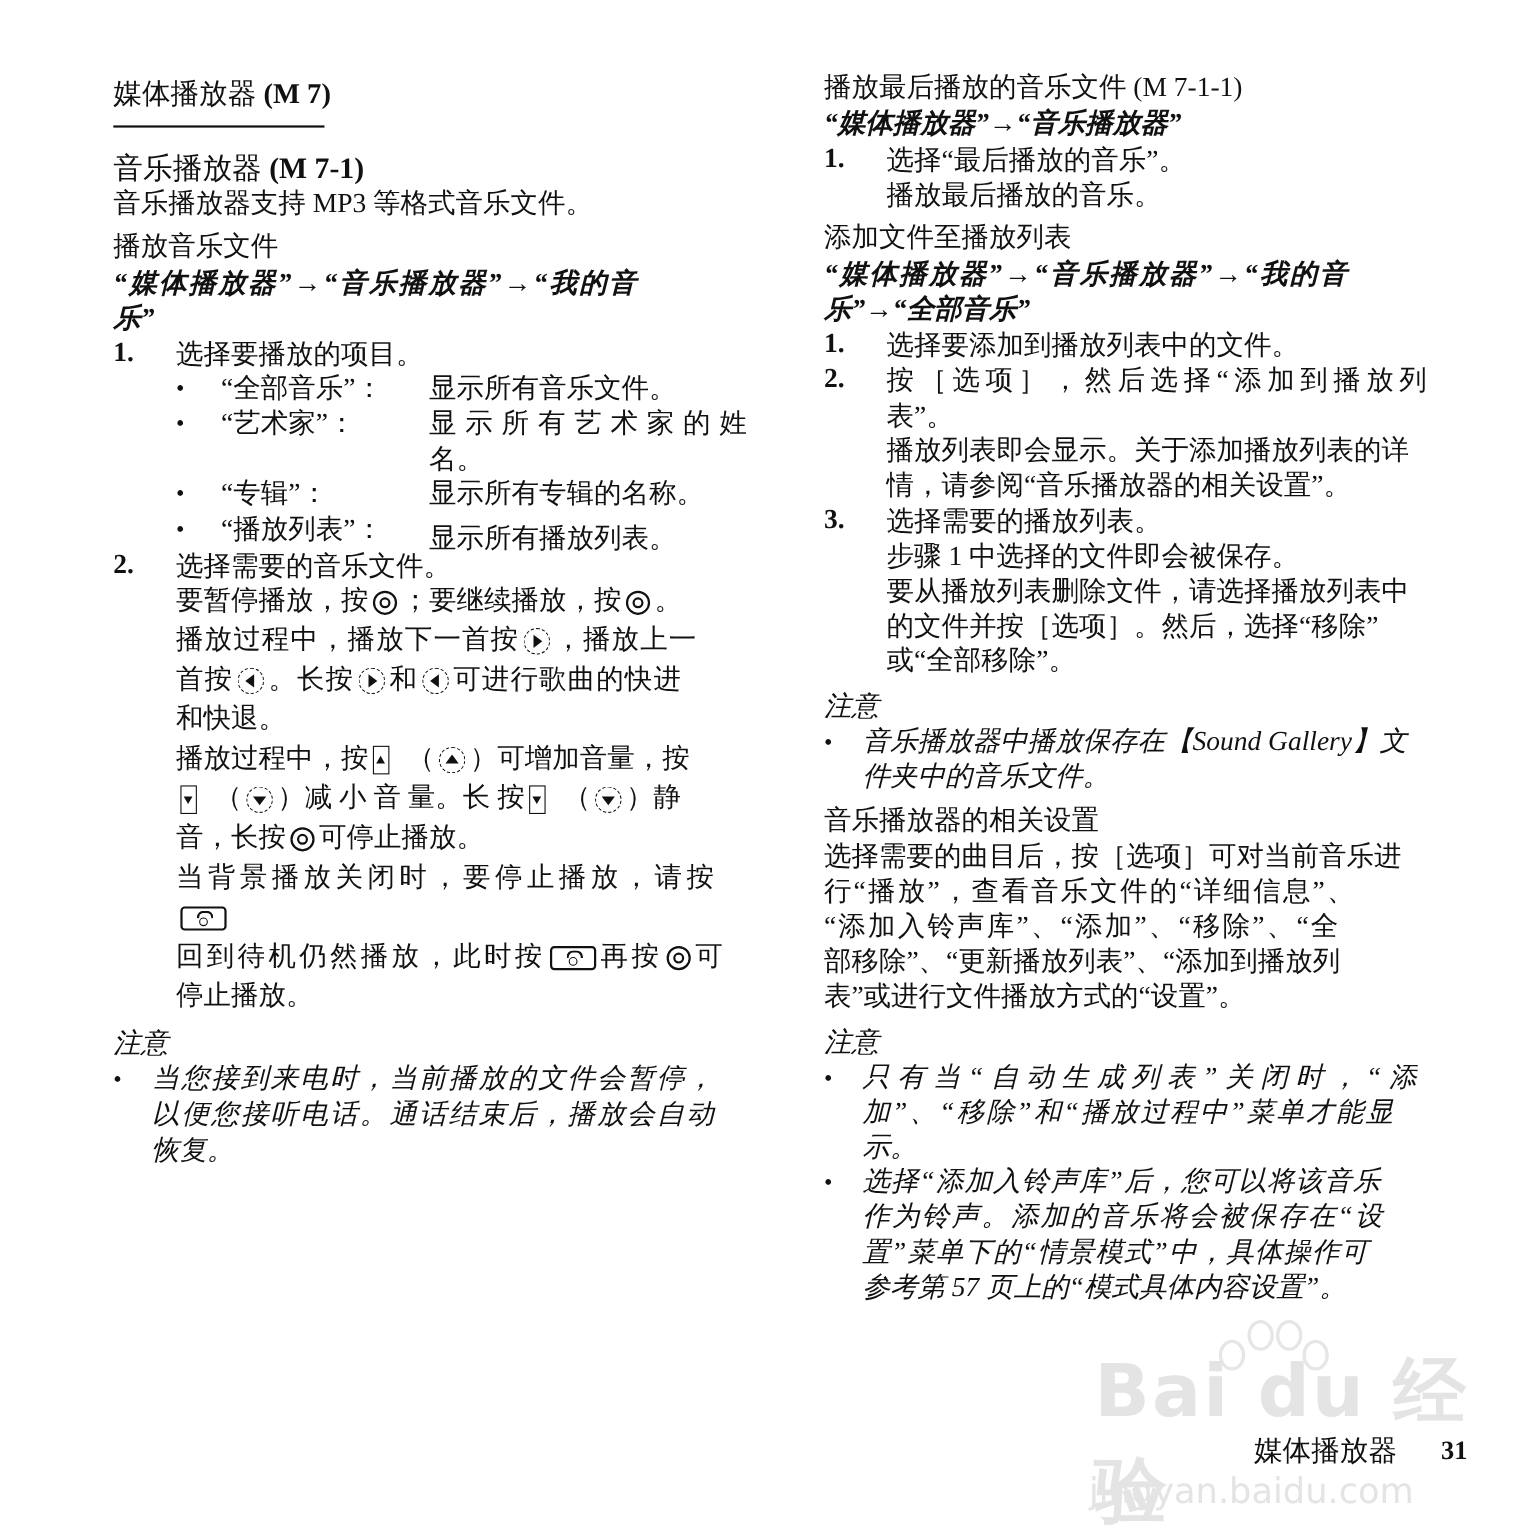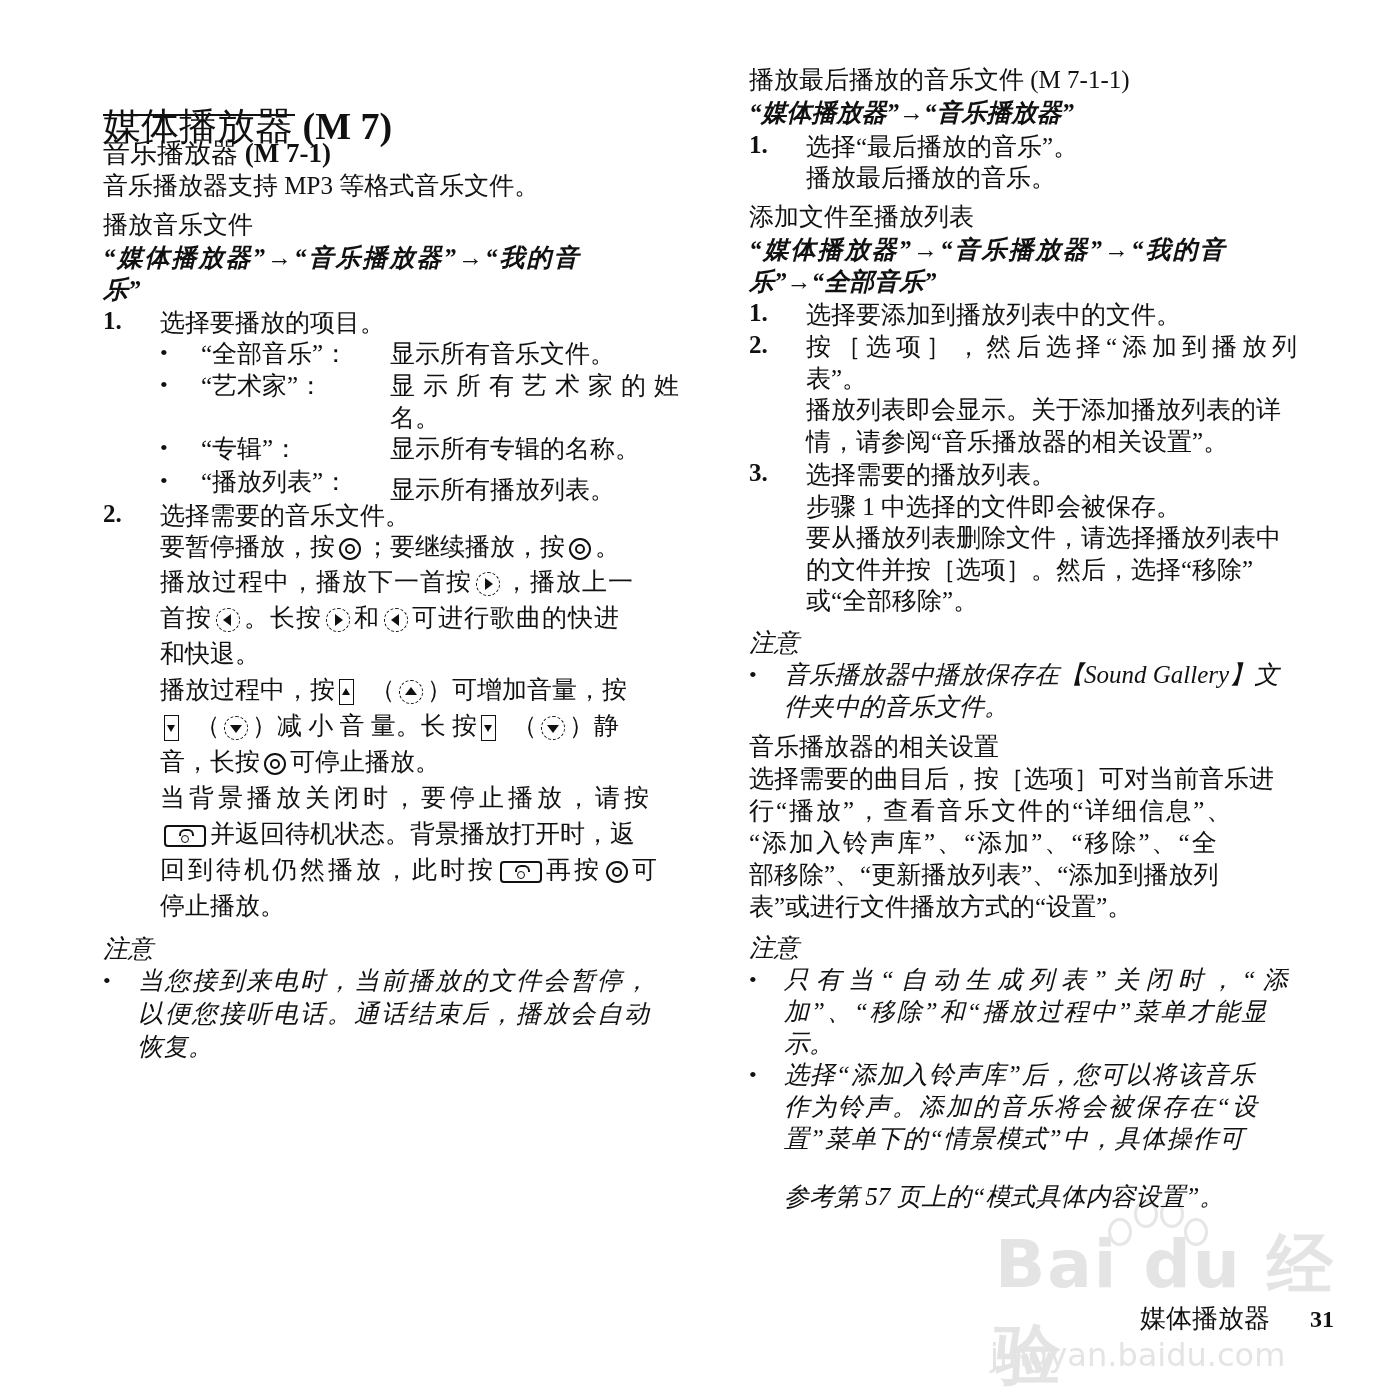--- a/index.html
+++ b/index.html
@@ -6,21 +6,21 @@
     body {
       width: 1396px; height: 1396px; position: relative; overflow: hidden;
       font-family: "Liberation Serif", "DejaVu Serif", serif;
       color: #111111;
     }
     .col { position: absolute; top: 0; }
     .col-left { left: 103px; width: 592px; }
     .col-right { left: 749px; width: 592px; }
 
     .abs { position: absolute; white-space: nowrap; }
-    .h1 { font-size: 38px; line-height: 44px; letter-spacing: 0px; margin-top: 40px; }
+    .h1 { font-size: 26px; line-height: 44px; letter-spacing: 0px; }
     .h1 .ref, .h2 .ref { font-weight: bold; }
     .h1-rule { position: absolute; height: 2px; background: #111; }
     .h2 { font-size: 27px; line-height: 32px; }
     .t { font-size: 25px; line-height: 31px; }
     .it { font-style: italic; }
     .b { font-weight: bold; }
     .num { font-weight: bold; font-size: 25px; }
     .bullet { font-size: 22px; }
 
     
@@ -120,21 +120,21 @@
   </div>
   <div class="abs t" style="left:57px;top:710px;">
     <span class="ic ic-side"><span class="tri tri-down"></span></span><span style="margin-left:12px;">（</span><span class="ic ic-dash"><span class="tri tri-down"></span></span><span>）减 小 音 量。长 按</span><span class="ic ic-side"><span class="tri tri-down"></span></span><span style="margin-left:12px;">（</span><span class="ic ic-dash"><span class="tri tri-down"></span></span><span>）静</span>
   </div>
   <div class="abs t" style="left:57px;top:746px;">
     <span>音，长按</span><span class="ic ic-center"></span><span>可停止播放。</span>
   </div>
 
   <div class="abs t" style="left:57px;top:782px;letter-spacing:4px;">当背景播放关闭时，要停止播放，请按</div>
   <div class="abs t" style="left:57px;top:818px;">
-    <span class="ic ic-end"></span><span>并返回待机状态。背景播放打开时，返</span>
+    <span class="ic ic-end"></span>
   </div>
   <div class="abs t" style="left:57px;top:854px;letter-spacing:3px;">
     <span>回到待机仍然播放，此时按</span><span class="ic ic-end"></span><span>再按</span><span class="ic ic-center"></span><span>可</span>
   </div>
   <div class="abs t" style="left:57px;top:890px;">停止播放。</div>
 
   <div class="abs t it" style="left:0;top:933px;">注意</div>
   <div class="abs bullet" style="left:0;top:968px;">•</div>
   <div class="abs t it" style="left:35px;top:965px;letter-spacing:2px;">当您接到来电时，当前播放的文件会暂停，</div>
   <div class="abs t it" style="left:35px;top:998px;letter-spacing:2px;">以便您接听电话。通话结束后，播放会自动</div>
@@ -188,17 +188,17 @@
   <div class="abs t it" style="left:0;top:932px;">注意</div>
   <div class="abs bullet" style="left:0;top:967px;">•</div>
   <div class="abs t it" style="left:35px;top:964px;letter-spacing:7px;">只有当“自动生成列表”关闭时，“添</div>
   <div class="abs t it" style="left:35px;top:996px;letter-spacing:2px;">加”、“移除”和“播放过程中”菜单才能显</div>
   <div class="abs t it" style="left:35px;top:1028px;">示。</div>
 
   <div class="abs bullet" style="left:0;top:1062px;">•</div>
   <div class="abs t it" style="left:35px;top:1059px;letter-spacing:1px;">选择“添加入铃声库”后，您可以将该音乐</div>
   <div class="abs t it" style="left:35px;top:1091px;letter-spacing:2px;">作为铃声。添加的音乐将会被保存在“设</div>
   <div class="abs t it" style="left:35px;top:1123px;letter-spacing:1px;">置”菜单下的“情景模式”中，具体操作可</div>
-  <div class="abs t it" style="left:35px;top:1155px;margin-top:26px;">参考第 57 页上的“模式具体内容设置”。</div>
+  <div class="abs t it" style="left:35px;top:1155px;">参考第 57 页上的“模式具体内容设置”。</div>
 </div>
 
 <div class="footer" style="left:1140px;">媒体播放器</div>
 <div class="footer" style="left:1310px;font-weight:bold;font-size:24px;">31</div>
 
 </body></html>

